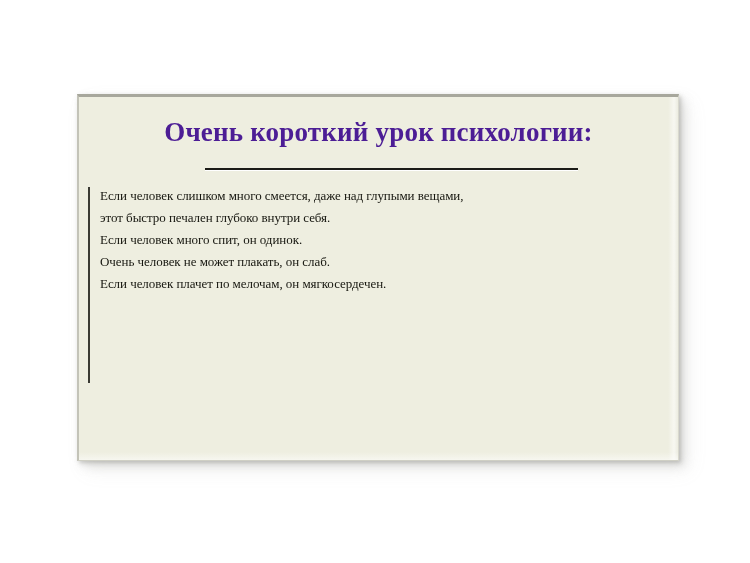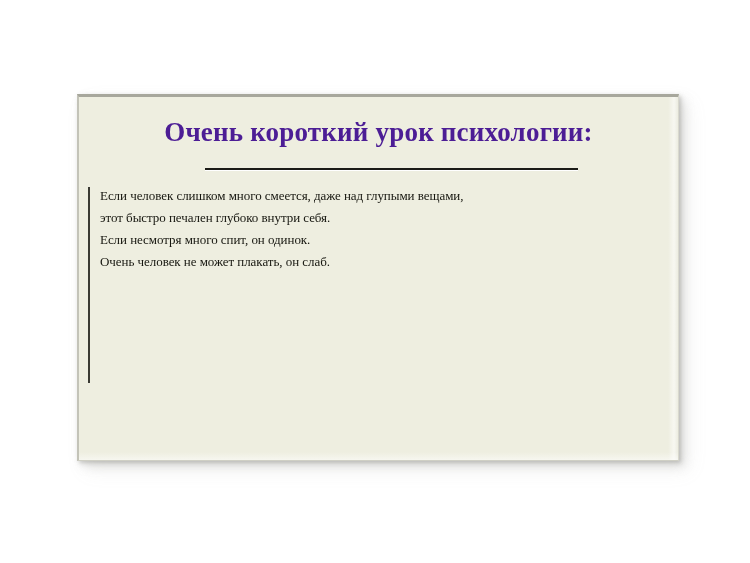--- a/index.html
+++ b/index.html
@@ -128,22 +128,23 @@
 
     <div class="title">Очень короткий урок психологии:</div>
 
     <div class="title-rule"></div>
 
     <div class="body-block">
       <div class="body-rule"></div>
       <ul class="lines">
           <li>Если человек слишком много смеется, даже над глупыми вещами,</li>
           <li>этот быстро печален глубоко внутри себя.</li>
-          <li>Если несмотря много спит, он одинок.</li>
+          <li>Если человек много спит, он одинок.</li>
           <li>Очень человек не может плакать, он слаб.</li>
+          <li>Если человек плачет по мелочам, он мягкосердечен.</li>
         </ul>
     </div>
 
     <div class="card-sheen"></div>
     <div class="card-sheen-b"></div>
   </div>
 
 </div>
 
 </body></html>

